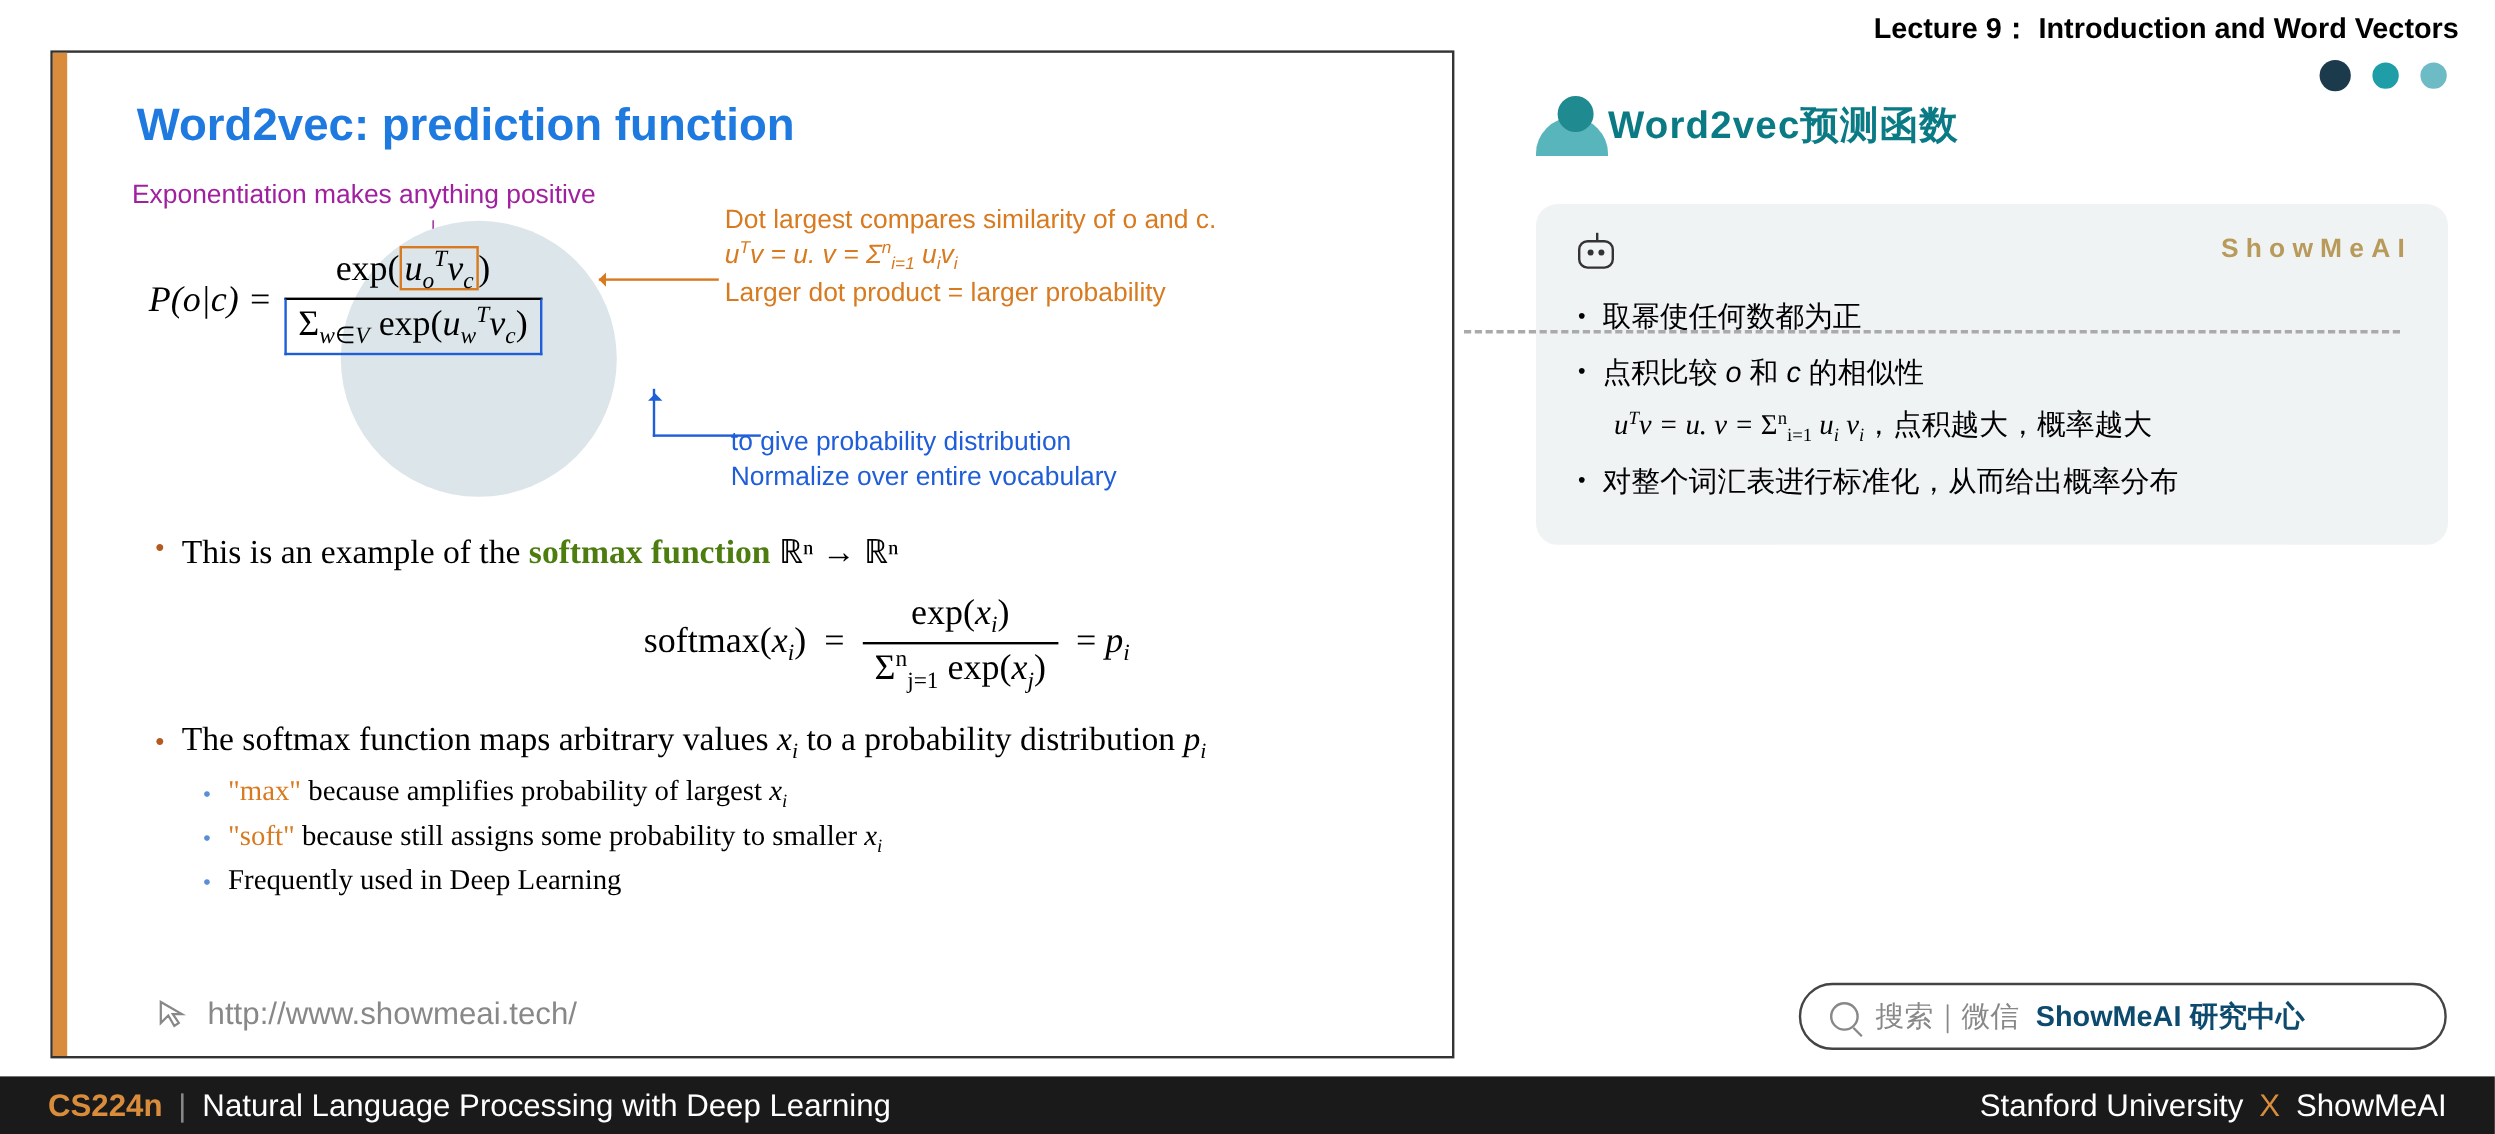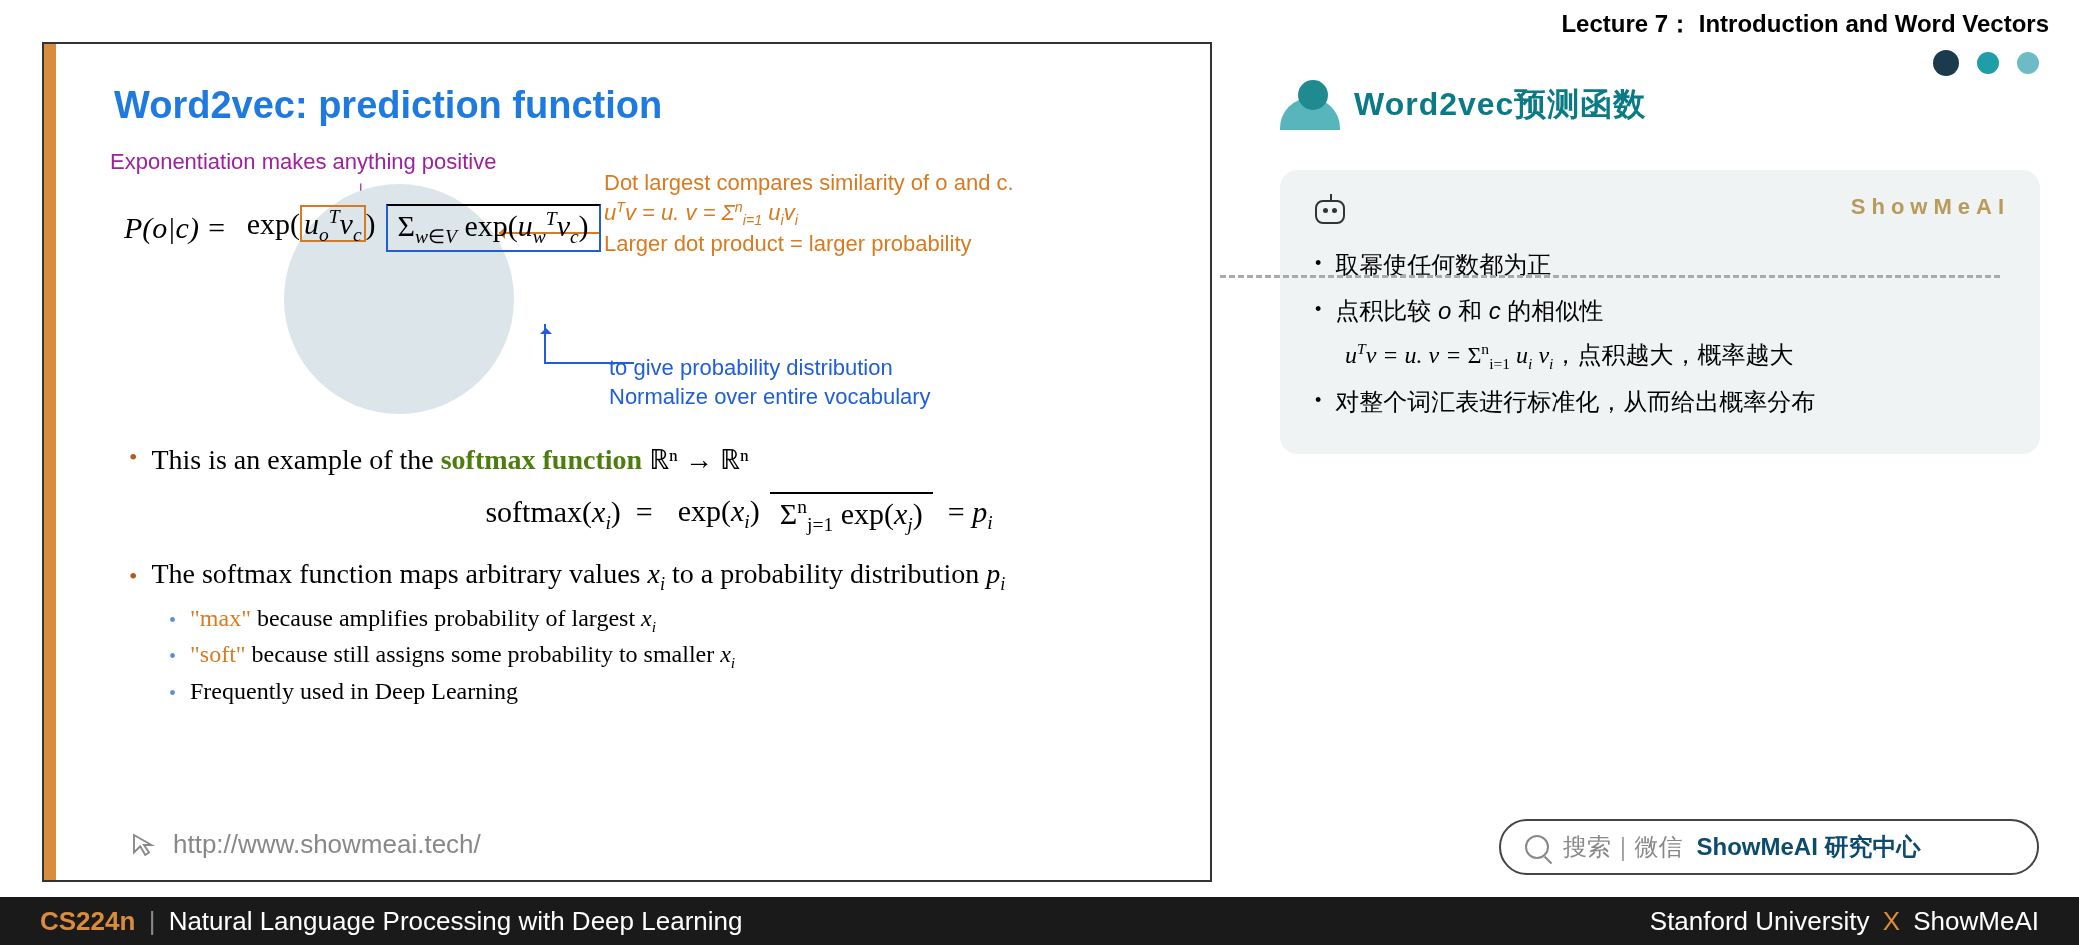--- a/index.html
+++ b/index.html
@@ -102,20 +102,22 @@
   z-index: 0;
 }
 .formula-main {
   position: relative;
   z-index: 1;
   display: flex;
   align-items: center;
 }
 .frac {
   display: inline-flex;
+  flex-direction: column;
+  align-items: center;
   vertical-align: middle;
 }
 .frac .num { padding: 2px 10px; }
 .frac .den { padding: 2px 10px; border-top: 2px solid #000; }
 .box-orange { border: 2px solid #d87a1f; padding: 0 2px; }
 .box-blue { border: 2px solid #1f5ed8; padding: 0 4px; }
 .arrow-line-orange {
   position: absolute;
   top: 188px;
   left: 455px;
@@ -192,21 +194,20 @@
 
 .right-panel {
   position: absolute;
   top: 80px;
   left: 1280px;
   width: 760px;
 }
 .right-title-wrap {
   display: flex;
   align-items: center;
-  gap: 14px;
   margin-bottom: 40px;
 }
 .right-title-icon {
   width: 60px; height: 50px;
   position: relative;
 }
 .right-title-icon .c1 {
   position: absolute; left: 18px; top: 0;
   width: 30px; height: 30px;
   background: #1f8a8f; border-radius: 50%;
@@ -319,21 +320,21 @@
 .footer-left .sub { font-weight: 300; }
 .footer-right-bar { font-weight: 300; }
 .footer-right-bar .x { color: #d88c3c; margin: 0 6px; }
 .ital { font-style: italic; }
 sub { font-size: 0.65em; }
 sup { font-size: 0.65em; }
 </style>
 </head>
 <body>
 
-<div class="header-right">Lecture 7： Introduction and Word Vectors</div>
+<div class="header-right">Lecture 9： Introduction and Word Vectors</div>
 <div class="dots">
   <div class="dot dot1"></div>
     <div class="dot dot2"></div>
     <div class="dot dot3"></div>
 </div>
 
 <div class="main-area">
   <div class="orange-bar"></div>
   <div class="slide-title">Word2vec: prediction function</div>
 

